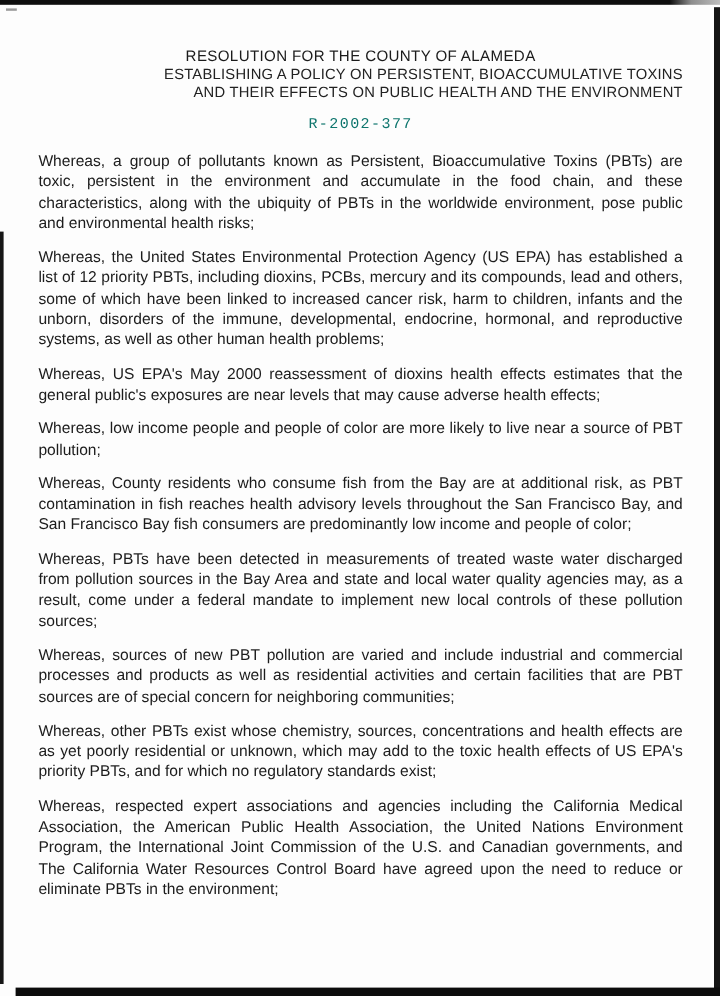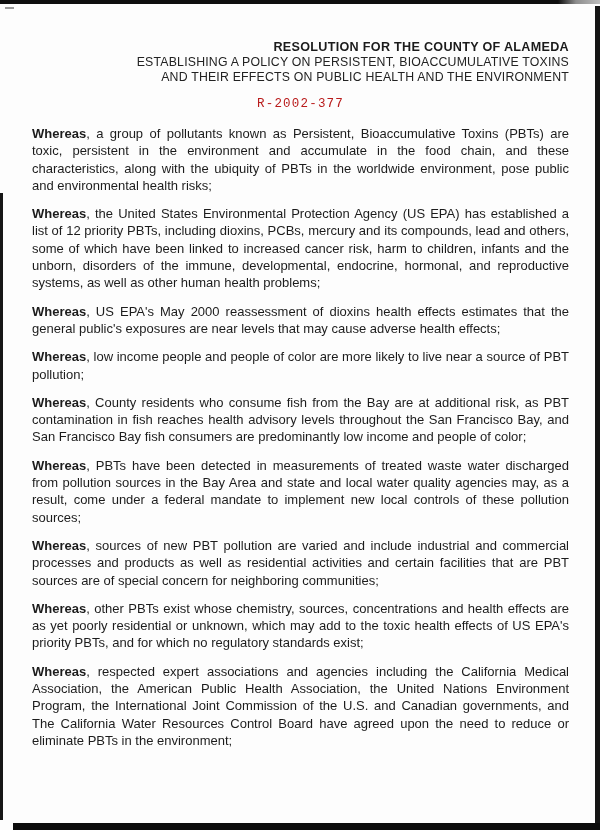--- a/index.html
+++ b/index.html
@@ -17,41 +17,41 @@
     position:absolute; top:0; left:0; width:600px; height:4px;
     background:linear-gradient(to right,#0e0e0e 0,#0e0e0e 93%,#8d8d8d 96%,#bdbdbd 100%);
   }
   .right-bar { position:absolute; top:6px; right:0; width:5px; height:824px; background:#151515; }
   .left-bar  { position:absolute; top:193px; left:0; width:3px; height:627px; background:#161616; }
   .bottom-bar{ position:absolute; left:13px; right:0; bottom:0; height:7px; background:#0c0c0c; }
   .corner-mark{ position:absolute; top:7px; left:5px; width:9px; height:2px; background:#9a9a9a; }
 
   .doc { padding:40px 31px 0 32px; color:#1b1b1b; }
   .title {
-    text-align:right; font-weight:bold; font-size:12.6px;
+    text-align:center; font-weight:normal; font-size:12.6px;
     letter-spacing:.3px; margin:0 0 1px 0;
   }
   .subtitle {
     text-align:right; font-size:12.3px; letter-spacing:.2px; line-height:14.5px;
     color:#222;
   }
   .res-number {
     text-align:center;
     font-family:"Liberation Mono", monospace;
     font-size:12.5px; letter-spacing:1.2px;
-    margin-top:13px; color:#b91c1c;
+    margin-top:13px; color:#0f766e;
   }
   .paragraphs {
     margin-top:14px;
     font-size:13px; line-height:17.3px;
     text-align:justify;
     color:#1c1c1c;
   }
   .paragraphs p { margin:0 0 11px 0; }
-  .paragraphs b { font-weight:bold; }
+  .paragraphs b { font-weight:normal; }
 </style>
 </head>
 <body>
 
 <div class="page">
 
   <div class="top-bar"></div>
   <div class="corner-mark"></div>
   <div class="right-bar"></div>
   <div class="left-bar"></div>

